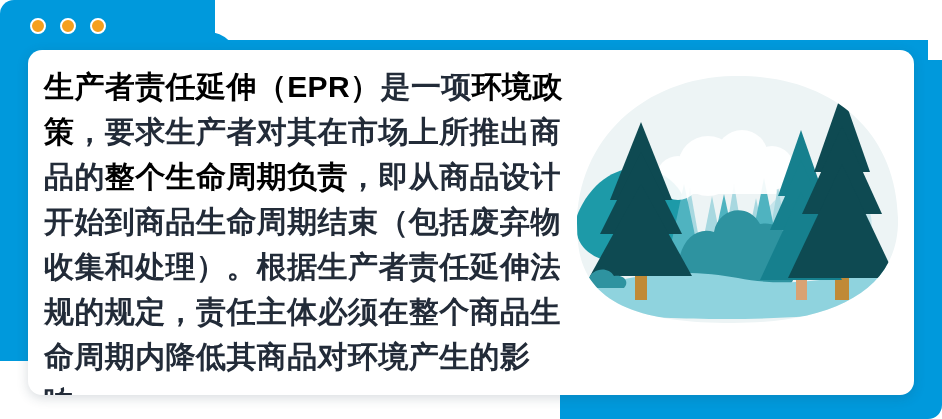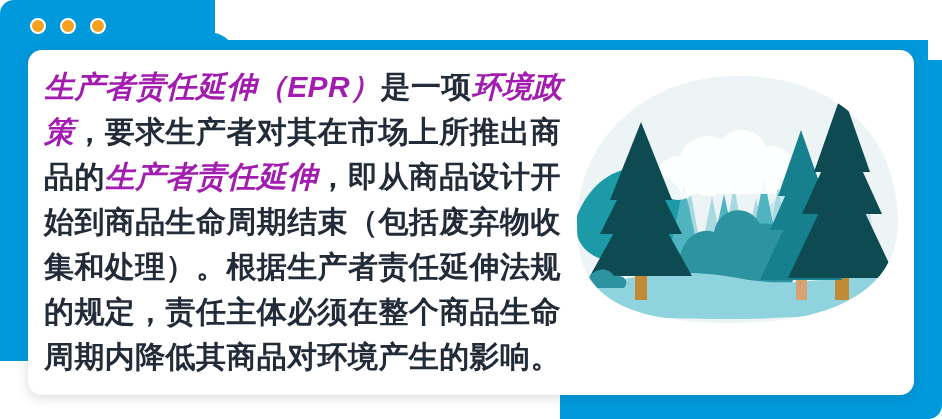--- a/index.html
+++ b/index.html
@@ -116,22 +116,21 @@
     left: 16px;
     top: 14px;
     width: 530px;
     font-size: 30px;
     font-weight: bold;
     line-height: 45px;
     color: #222B38;
     letter-spacing: 0.4px;
   }
   .hl {
-    color: #a21caf;
-    font-style: italic;
+    color: #000000;
   }
 
   
   .illustration {
     position: absolute;
     right: 6px;
     top: 18px;
     width: 350px;
     height: 270px;
   }
@@ -155,21 +154,21 @@
 
   <div class="titlebar">
     <span class="dot"></span>
     <span class="dot"></span>
     <span class="dot"></span>
   </div>
 
   <div class="content-card">
 
     <div class="text-block">
-      <span class="hl">生产者责任延伸（EPR）</span><span>是一项</span><span class="hl">环境政策</span><span>，要求生产者对其在市场上所推出商品的</span><span class="hl">生产者责任延伸</span><span>，即从商品设计开始到商品生命周期结束（包括废弃物收集和处理）。根据生产者责任延伸法规的规定，责任主体必须在整个商品生命周期内降低其商品对环境产生的影响。</span>
+      <span class="hl">生产者责任延伸（EPR）</span><span>是一项</span><span class="hl">环境政策</span><span>，要求生产者对其在市场上所推出商品的</span><span class="hl">整个生命周期负责</span><span>，即从商品设计开始到商品生命周期结束（包括废弃物收集和处理）。根据生产者责任延伸法规的规定，责任主体必须在整个商品生命周期内降低其商品对环境产生的影响。</span>
     </div>
 
     <div class="illustration">
       <svg viewBox="0 0 350 270" xmlns="http://www.w3.org/2000/svg">
         <defs>
           <clipPath id="sceneClip">
             <path d="M20,175 C10,80 80,10 175,8 C270,6 338,60 340,150 C342,225 270,255 175,255 C80,255 26,235 20,175 Z"></path>
           </clipPath>
         </defs>
 

